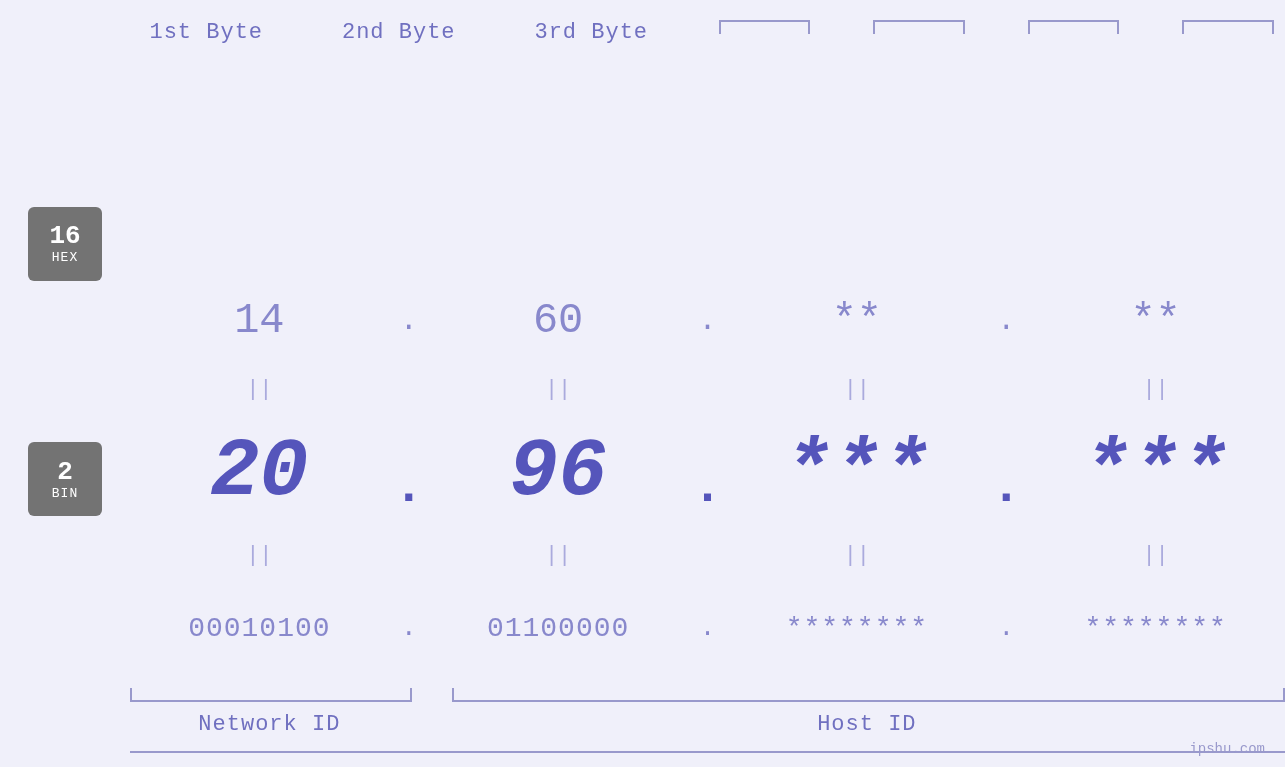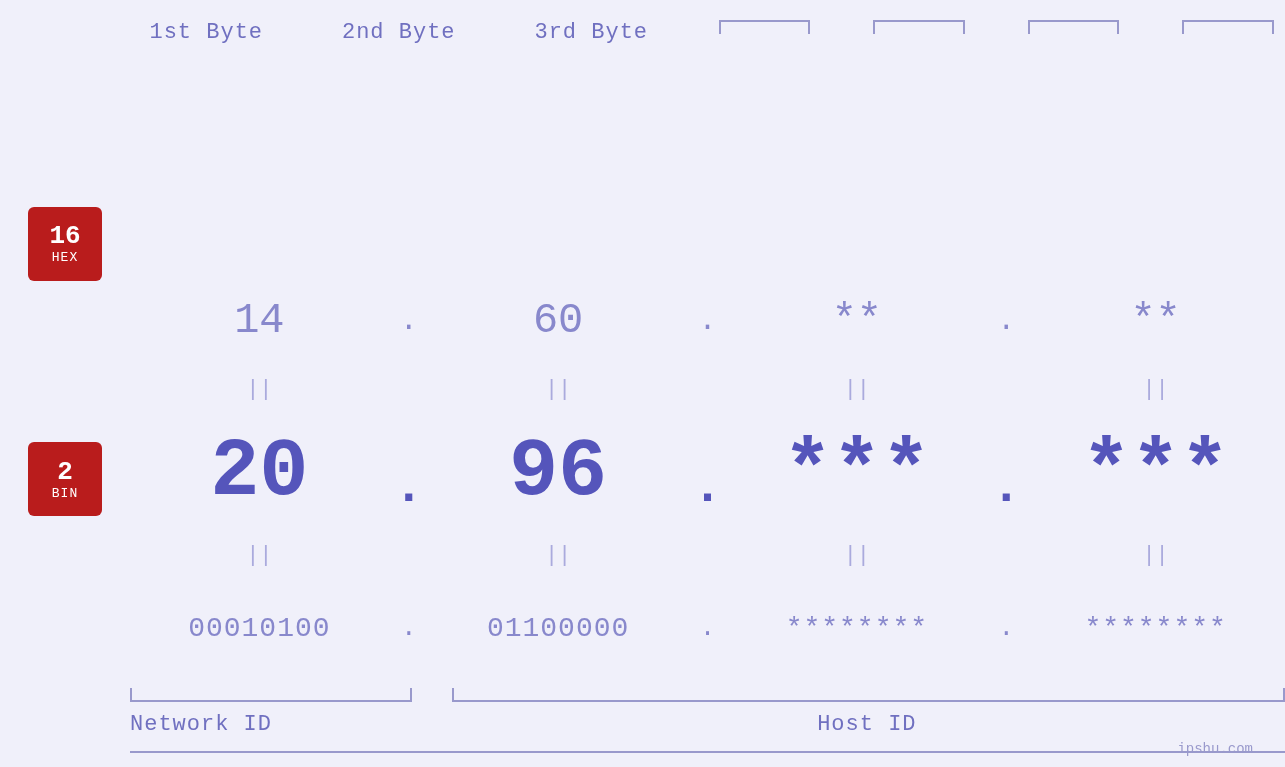--- a/index.html
+++ b/index.html
@@ -43,21 +43,21 @@
       width: 80%;
       height: 14px;
       border-top: 2px solid #9999cc;
       border-left: 2px solid #9999cc;
       border-right: 2px solid #9999cc;
     }
 
     .badge {
       width: 74px;
       height: 74px;
-      background-color: #b91c1c;
+      background-color: #737373;
       border-radius: 6px;
       display: flex;
       flex-direction: column;
       align-items: center;
       justify-content: center;
       color: white;
       margin-bottom: 20px;
     }
 
     .badge-num {
@@ -129,20 +129,21 @@
       color: #8888cc;
       font-size: 30px;
     }
 
     
     .dec-value {
       color: #5555bb;
       font-size: 82px;
       font-weight: bold;
       font-family: 'Courier New', Courier, monospace;
+      font-style: italic;
     }
 
     .dec-dot {
       color: #5555bb;
       font-size: 50px;
       font-weight: bold;
       padding-top: 30px;
     }
 
     
@@ -164,21 +165,21 @@
       font-size: 22px;
       font-family: 'Courier New', Courier, monospace;
       flex: 1;
       text-align: center;
     }
 
     
     .watermark {
       position: absolute;
       bottom: 10px;
-      right: 32px;
+      right: 20px;
       color: #9999cc;
       font-size: 14px;
       font-family: 'Courier New', Courier, monospace;
     }
   </style>
 </head>
 <body>
 
 <div class="main-container">
 
@@ -328,21 +329,21 @@
 
       <div style="flex:1; height:14px; border-bottom:2px solid #9999cc; border-left:2px solid #9999cc; border-right:2px solid #9999cc;"></div>
       <div style="width:40px;"></div>
 
       <div style="flex:3; display:flex;">
         <div style="width:100%; height:14px; border-bottom:2px solid #9999cc; border-left:2px solid #9999cc; border-right:2px solid #9999cc;"></div>
       </div>
     </div>
 
     <div style="display:flex; width:100%; margin-top:10px;">
-      <div style="flex:1; color:#7070c0; font-size:22px; font-family:'Courier New',Courier,monospace; letter-spacing:1px;">Network ID</div>
+      <div style="flex:1; text-align:center; color:#7070c0; font-size:22px; font-family:'Courier New',Courier,monospace; letter-spacing:1px;">Network ID</div>
       <div style="width:40px;"></div>
       <div style="flex:3; text-align:center; color:#7070c0; font-size:22px; font-family:'Courier New',Courier,monospace; letter-spacing:1px;">Host ID</div>
     </div>
 
     <div style="margin-top:14px;">
       <div style="width:100%; border-bottom:2px solid #9999cc; margin-bottom:14px;"></div>
     </div>
 
   </div>
 

